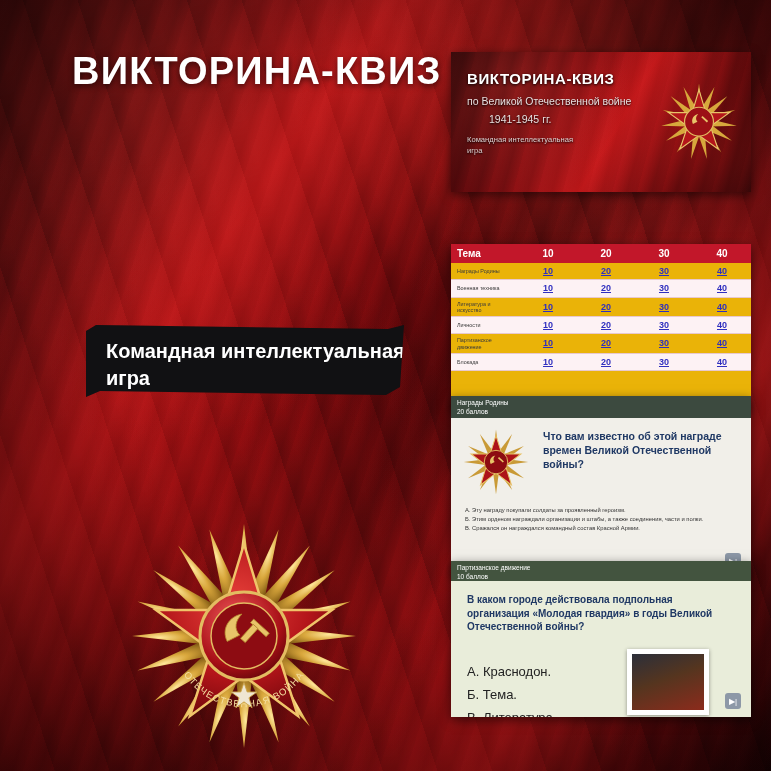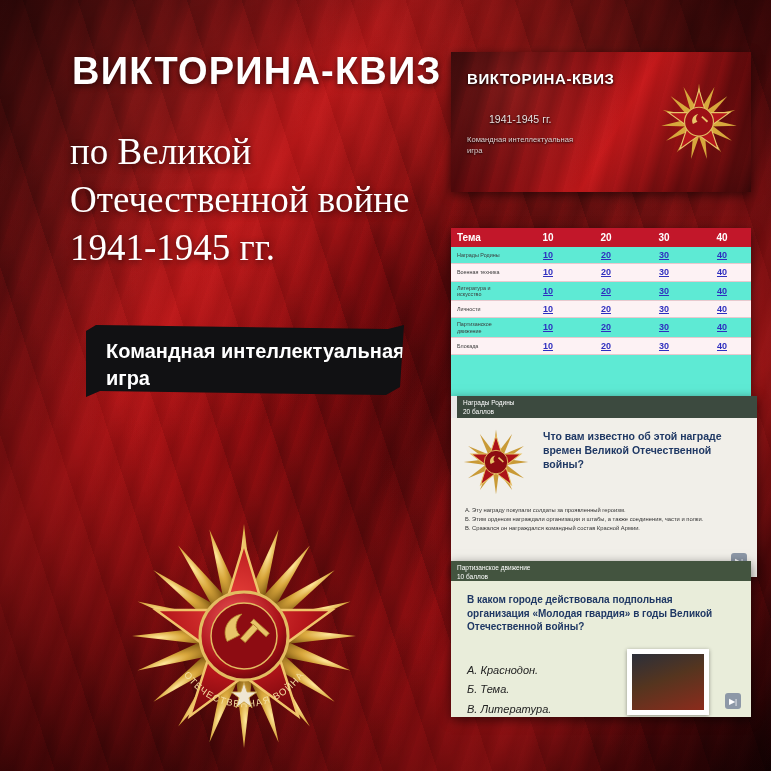--- a/index.html
+++ b/index.html
@@ -91,57 +91,56 @@
   }
   .t1-bg::after{content:"";position:absolute;inset:0;
     background:repeating-linear-gradient(105deg, rgba(255,255,255,0.05) 0 2px, rgba(0,0,0,0) 6px, rgba(0,0,0,0.12) 14px, rgba(0,0,0,0) 24px);
     mix-blend-mode:overlay;}
   .t1 .t1-title{position:absolute;left:16px;top:18px;width:240px;color:#fff;font-size:15px;font-weight:bold;letter-spacing:.6px;text-shadow:0 1px 3px #000;}
   .t1 .t1-sub{position:absolute;left:16px;top:42px;width:210px;color:#e7dede;font-size:10.5px;line-height:1.45;text-shadow:0 1px 2px #000;}
   .t1 .t1-sub2{position:absolute;left:16px;top:82px;width:120px;color:#ddd2d2;font-size:7.6px;line-height:1.5;text-shadow:0 1px 2px #000;}
   .t1 .t1-medal{position:absolute;right:14px;top:30px;width:76px;height:84px;}
 
   
-  .t2{top:228px;height:168px;background:#5eead4;}
+  .t2{top:244px;height:168px;background:#eab308;}
   .tbl{width:100%;border-collapse:collapse;font-size:9px;}
   .tbl th{background:#c2172a;color:#fff;font-size:10px;padding:4px 6px;text-align:left;font-weight:bold;}
   .tbl th.num{text-align:center;width:46px;}
   .tbl td{border-bottom:1px solid #e8c9ce;padding:3px 6px;color:#3b3b3b;font-size:5.4px;line-height:1.15;vertical-align:middle;}
   .tbl td.num{text-align:center;color:#2f2fbf;text-decoration:underline;font-size:9px;font-weight:bold;}
   .tbl tr:nth-child(even) td{background:#fdf2f4;}
 
   
-  .t3{top:396px;height:181px;background:#e9e9e9;padding-left:6px;}
+  .t3{top:396px;height:181px;background:#e9e9e9;}
   .t3-head{height:22px;background:#3c4a3f;color:#fff;font-size:6.5px;padding:3px 6px;line-height:1.35;}
   .t3-body{position:absolute;left:0;right:0;top:22px;bottom:0;background:#f1efe9;}
   .t3-medal{position:absolute;left:12px;top:10px;width:66px;height:74px;}
   .t3-q{position:absolute;left:92px;top:12px;width:190px;color:#1f3864;font-size:10.5px;font-weight:bold;line-height:1.32;}
   .t3-a{position:absolute;left:14px;top:88px;width:266px;color:#333;font-size:5.8px;line-height:1.55;}
   .t3-btn{position:absolute;right:10px;bottom:8px;width:16px;height:16px;border-radius:3px;background:#8d98a7;color:#fff;font-size:8px;display:flex;align-items:center;justify-content:center;}
 
   
   .t4{top:561px;height:156px;background:#e7ecd9;}
   .t4-head{height:20px;background:#43543f;color:#fff;font-size:6.5px;padding:3px 6px;line-height:1.35;}
   .t4-body{position:absolute;left:0;right:0;top:20px;bottom:0;background:#e9edda;}
   .t4-q{position:absolute;left:16px;top:12px;width:250px;color:#1f3864;font-size:10px;font-weight:bold;line-height:1.35;}
-  .t4-a{position:absolute;left:16px;top:80px;width:140px;color:#222;font-size:11px;line-height:1.75;font-style:italic;}
+  .t4-a{position:absolute;left:16px;top:80px;width:140px;color:#222;font-size:13px;line-height:1.75;}
   .t4-stamp{position:absolute;right:42px;top:68px;width:78px;height:62px;background:#fff;border:2px solid #fff;box-shadow:0 1px 4px rgba(0,0,0,.4);}
   .t4-stamp-inner{position:absolute;inset:3px;background:linear-gradient(160deg,#2b2f3a 0%,#55351f 45%,#8c2b1c 100%);}
   .t4-btn{position:absolute;right:10px;bottom:8px;width:16px;height:16px;border-radius:3px;background:#8d98a7;color:#fff;font-size:8px;display:flex;align-items:center;justify-content:center;}
 </style>
 </head>
 <body>
 
 <div class="bg"></div>
 <div class="vignette"></div>
 
 <div class="left">
 
   <div class="title-main">ВИКТОРИНА-КВИЗ</div>
-  <div class="title-sub">по Великой Отечественной войне  1941-1945 гг.</div>
 
   <div class="ribbon ribbon1">
     <span class="rtext">Командная интеллектуальная игра</span>
   </div>
 
 
   <div class="medal">
     <svg viewBox="0 0 232 232" width="232" height="232">
       <defs>
         <radialGradient id="gold" cx="42%" cy="35%" r="70%">
@@ -209,20 +208,21 @@
       </g>
     </svg>
   </div>
 </div>
 
 <div class="thumbs">
 
   <div class="thumb t1">
     <div class="t1-bg"></div>
     <div class="t1-title">ВИКТОРИНА-КВИЗ</div>
+    <div class="t1-sub">по Великой Отечественной войне</div>
     <div class="t1-sub" style="top:60px;left:38px;width:180px;">1941-1945 гг.</div>
     <div class="t1-sub2">Командная интеллектуальная игра</div>
     <div class="t1-medal">
       <svg viewBox="0 0 100 110" width="76" height="84">
         <g transform="translate(50,52)">
           <g fill="#d7a83c">
             <g id="r2">
                 <path d="M0,-50 L4.5,-16 L-4.5,-16 Z"></path>
               </g>
             <use href="#r2" transform="rotate(24)"></use>

